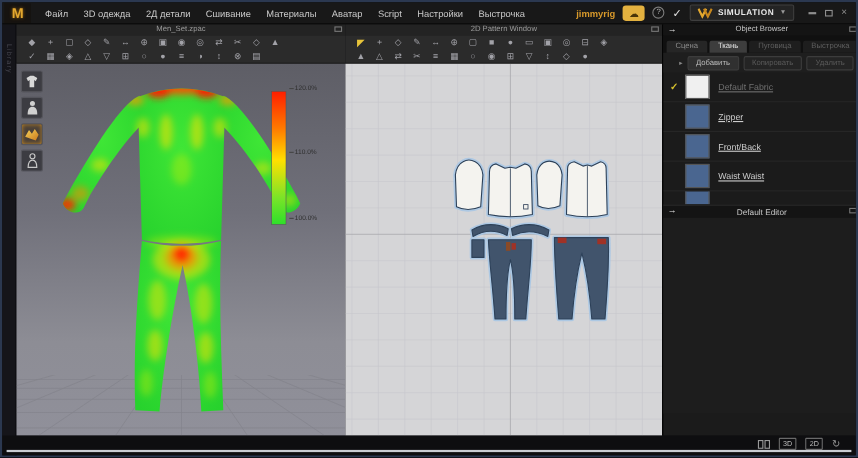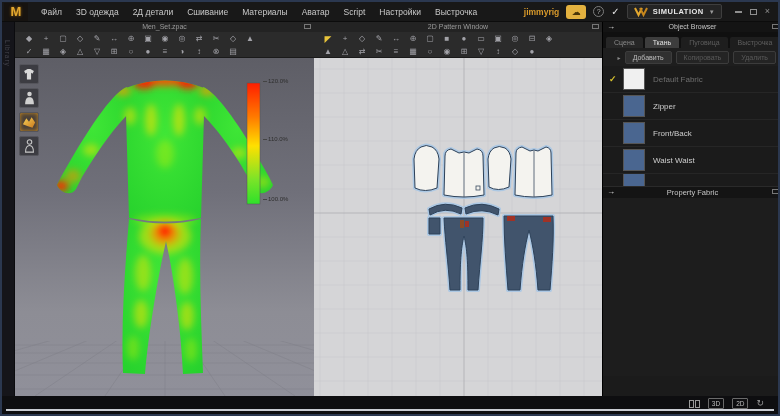--- a/index.html
+++ b/index.html
@@ -53,21 +53,21 @@
   .tab.active{background:#3d3d3d;color:#e0e0e0;}
   .tab.dim{color:#5e5e5e;background:#1e1e1e;}
   .addrow{height:18px;display:flex;align-items:center;justify-content:flex-end;gap:4px;padding:0 6px;background:#1e1e1e;}
   .abtn{font-size:7px;color:#bdbdbd;background:#303030;border:1px solid #3c3c3c;border-radius:2px;padding:2px 7px;}
   .abtn.dim{color:#5a5a5a;background:#242424;}
   .add-arrow{color:#8a8a8a;font-size:6px;}
   .flist{height:120px;overflow:hidden;}
   .frow{height:27px;display:flex;align-items:center;border-bottom:1px solid #262626;padding-left:6px;}
   .fcheck{width:14px;color:#d8c32e;font-size:9px;font-weight:bold;}
   .fswatch{width:22px;height:22px;border:1px solid #555;margin-right:8px;}
-  .fname{color:#cdcdcd;font-size:8px;}
+  .fname{color:#cdcdcd;font-size:8px;text-decoration:underline;}
   .frow.dim .fname{color:#6f6f6f;}
   .frow.clip{height:12px;overflow:hidden;border-bottom:none;}
   .pe-header{height:12px;background:#141414;color:#c6c6c6;font-size:7.5px;text-align:center;line-height:12px;position:relative;border-top:1px solid #2a2a2a;}
   .pe-body{height:178px;background:#1d1d1d;}
   
   .bottombar{position:absolute;left:0;right:0;top:394px;height:18px;background:#0e0e10;}
   .bb-controls{position:absolute;right:14px;top:2px;display:flex;align-items:center;gap:8px;}
   .split-icon{display:flex;gap:1px;}
   .split-icon span{width:5px;height:8px;border:1px solid #9a9a9a;}
   .vbtn{font-size:6.5px;color:#bdbdbd;border:1px solid #6a6a6a;padding:1px 3px;border-radius:1px;}
@@ -436,21 +436,21 @@
         <span class="fname">Waist Waist</span>
       </div>
         <div class="frow clip">
         <span class="fcheck"></span>
         <span class="fswatch" style="background: rgb(74, 102, 144);"></span>
         <span class="fname"></span>
       </div>
       </div>
     <div class="pe-header">
       <span class="rp-arrow">→</span>
-      <span>Property Fabric</span>
+      <span>Default Editor</span>
       <span class="detach"></span>
     </div>
     <div class="pe-body"></div>
   </div>
 
   <div class="bottombar">
     <div class="bb-controls">
       <span class="split-icon">
           <span></span>
           <span></span>

